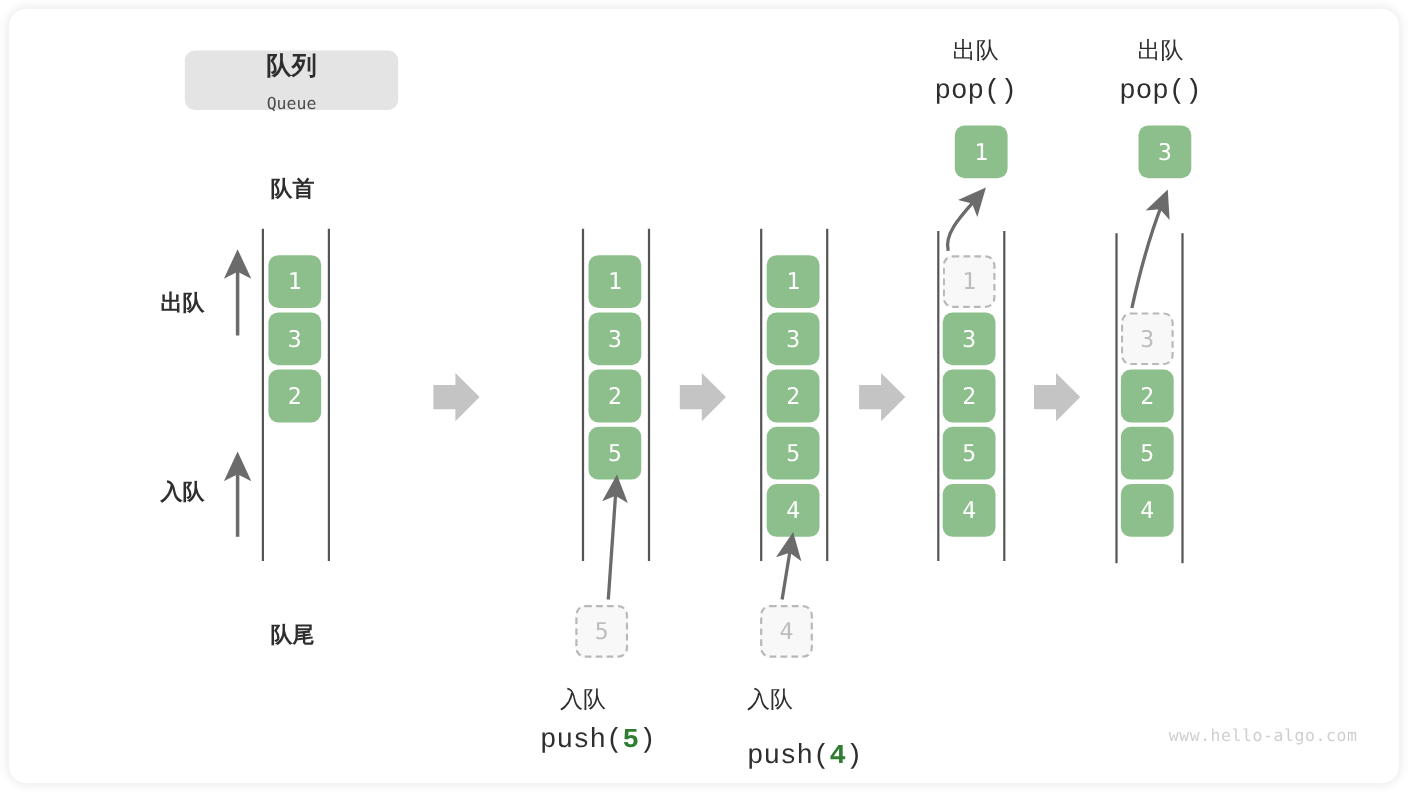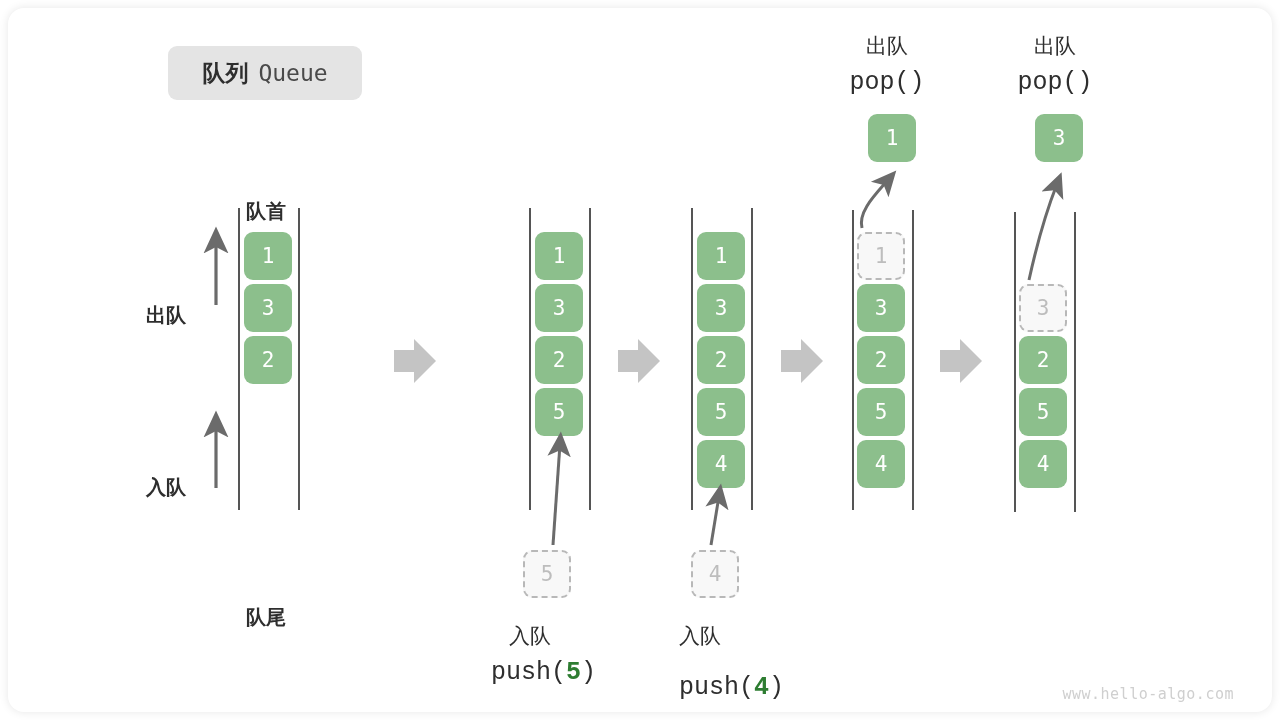--- a/index.html
+++ b/index.html
@@ -32,41 +32,41 @@
     left: 168px;
     top: 46px;
     width: 194px;
     height: 54px;
     background: #e4e4e4;
     border-radius: 9px;
     display: flex;
     align-items: center;
     justify-content: center;
     gap: 10px;
+    flex-direction: column;
   }
   #title-badge .cn {
     font-family: "Liberation Sans", sans-serif;
     font-weight: bold;
     font-size: 23px;
     color: #2e2e2e;
   }
   #title-badge .en {
     font-family: "DejaVu Sans Mono", monospace;
-    font-size: 23px;
+    font-size: 15px;
     color: #4a4a4a;
   }
 
   
   .cn-bold {
     font-family: "Liberation Sans", sans-serif;
     font-weight: bold;
     font-size: 20px;
     color: #2e2e2e;
     white-space: nowrap;
-    margin-top: 40px;
   }
   .cn-reg {
     font-family: "Liberation Sans", sans-serif;
     font-size: 21px;
     color: #2e2e2e;
     white-space: nowrap;
   }
   .mono {
     font-family: Liberation Mono, monospace;
     font-size: 25px;
@@ -112,21 +112,21 @@
     top: 0;
     width: 1280px;
     height: 720px;
     pointer-events: none;
   }
 
   
   #watermark {
     position: absolute;
     right: 46px;
-    bottom: 17px;
+    bottom: 42px;
     font-family: "DejaVu Sans Mono", monospace;
     font-size: 15px;
     color: #cfcfcf;
     letter-spacing: 0.5px;
   }
 
   .label-block { position: absolute; text-align: left; }
   .label-center { position: absolute; text-align: center; }
 </style>
 </head>

